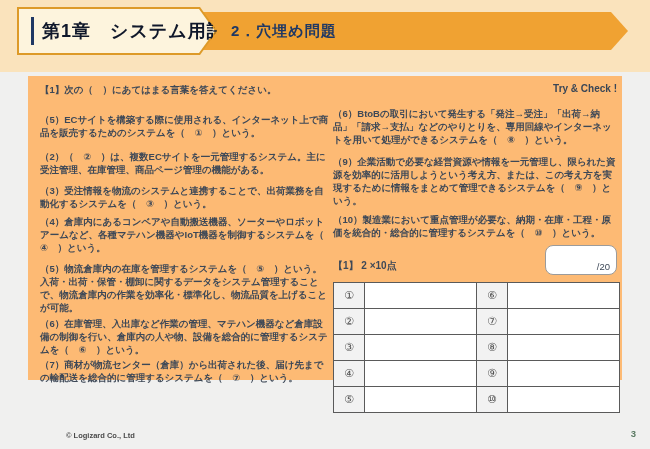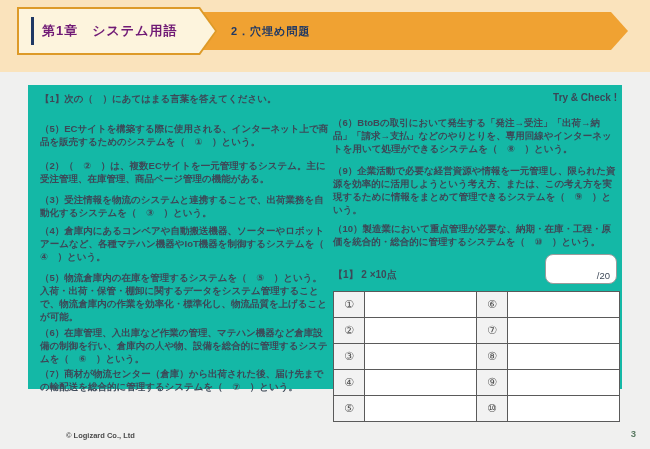--- a/index.html
+++ b/index.html
@@ -5,31 +5,31 @@
   * { margin:0; padding:0; box-sizing:border-box; }
   html,body { width:650px; height:449px; }
   body { font-family:"Liberation Sans","DejaVu Sans",sans-serif; }
   .page { position:relative; width:650px; height:449px; background:#f0f0ef; overflow:hidden; }
 
   
   .header-band { position:absolute; top:0; left:0; width:650px; height:72px; background:#fae3bc; }
   .orange-band { position:absolute; top:12px; left:48px; width:580px; height:38px; background:#f0a232;
                  clip-path:polygon(0 0, calc(100% - 17px) 0, 100% 50%, calc(100% - 17px) 100%, 0 100%); }
   .section-label { position:absolute; top:12px; left:231px; height:38px; line-height:38px;
-                   color:#1f3864; font-weight:bold; font-size:11px; letter-spacing:1px; }
+                   color:#1f3864; font-weight:bold; font-size:15px; letter-spacing:1px; }
   .chapter-box { position:absolute; top:7px; left:17px; width:200px; height:48px; background:#dd9a28;
                  clip-path:polygon(0 0, calc(100% - 17px) 0, 100% 50%, calc(100% - 17px) 100%, 0 100%); }
   .chapter-box-fill { position:absolute; top:2px; left:2px; width:196px; height:44px; background:#fdf4dd;
                  clip-path:polygon(0 0, calc(100% - 16px) 0, 100% 50%, calc(100% - 16px) 100%, 0 100%); }
   .chapter-content { position:absolute; top:0; left:14px; height:48px; display:flex; align-items:center; gap:8px; }
   .chapter-bar { display:inline-block; width:3px; height:28px; background:#1f3864; }
-  .chapter-text { color:#701a75; font-weight:bold; font-size:13px; letter-spacing:1px; white-space:nowrap; }
+  .chapter-text { color:#0f172a; font-weight:bold; font-size:18px; letter-spacing:1px; white-space:nowrap; }
 
   
-  .card { position:absolute; top:85px; left:28px; width:594px; height:304px; background:#14b8a6; }
+  .card { position:absolute; top:76px; left:28px; width:594px; height:304px; background:#fdba74; }
   .col-left  { position:absolute; left:12px;  top:7px; width:290px; }
   .col-right { position:absolute; left:305px; top:7px; width:284px; }
   .q, .intro { font-size:9.5px; line-height:13px; color:#3d4857; font-weight:bold; text-align:left; }
   .intro { margin-bottom:17px; }
   .col-left .q { margin-bottom:8px; }
   .col-right .q { margin-bottom:8px; }
   .try-check { font-size:10px; font-weight:bold; color:#3a4656; text-align:right; margin-bottom:13px; }
 
   .score-row { margin-top:6px; display:flex; justify-content:space-between; align-items:flex-end; height:30px; }
   .score-label { font-size:10px; font-weight:bold; color:#3d4857; padding-bottom:2px; }

